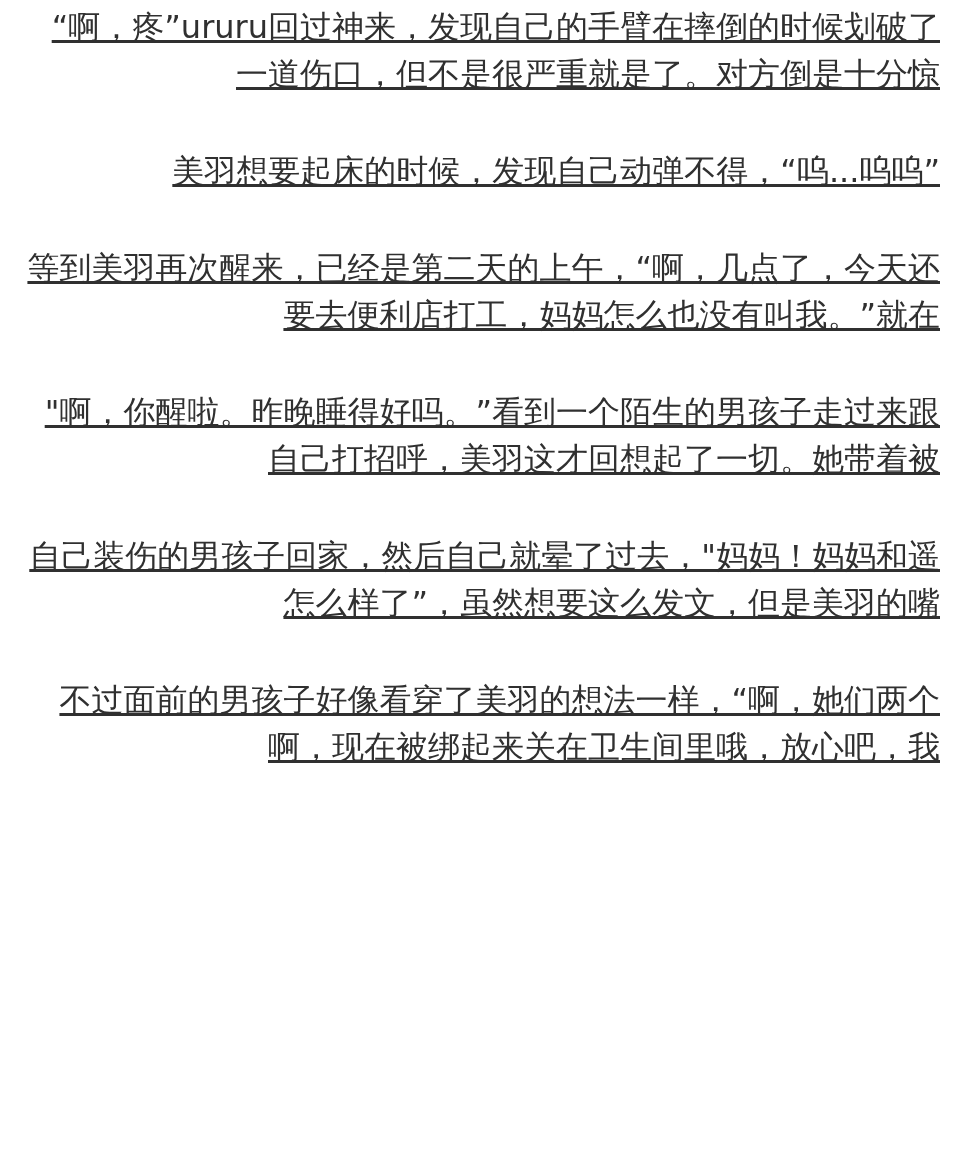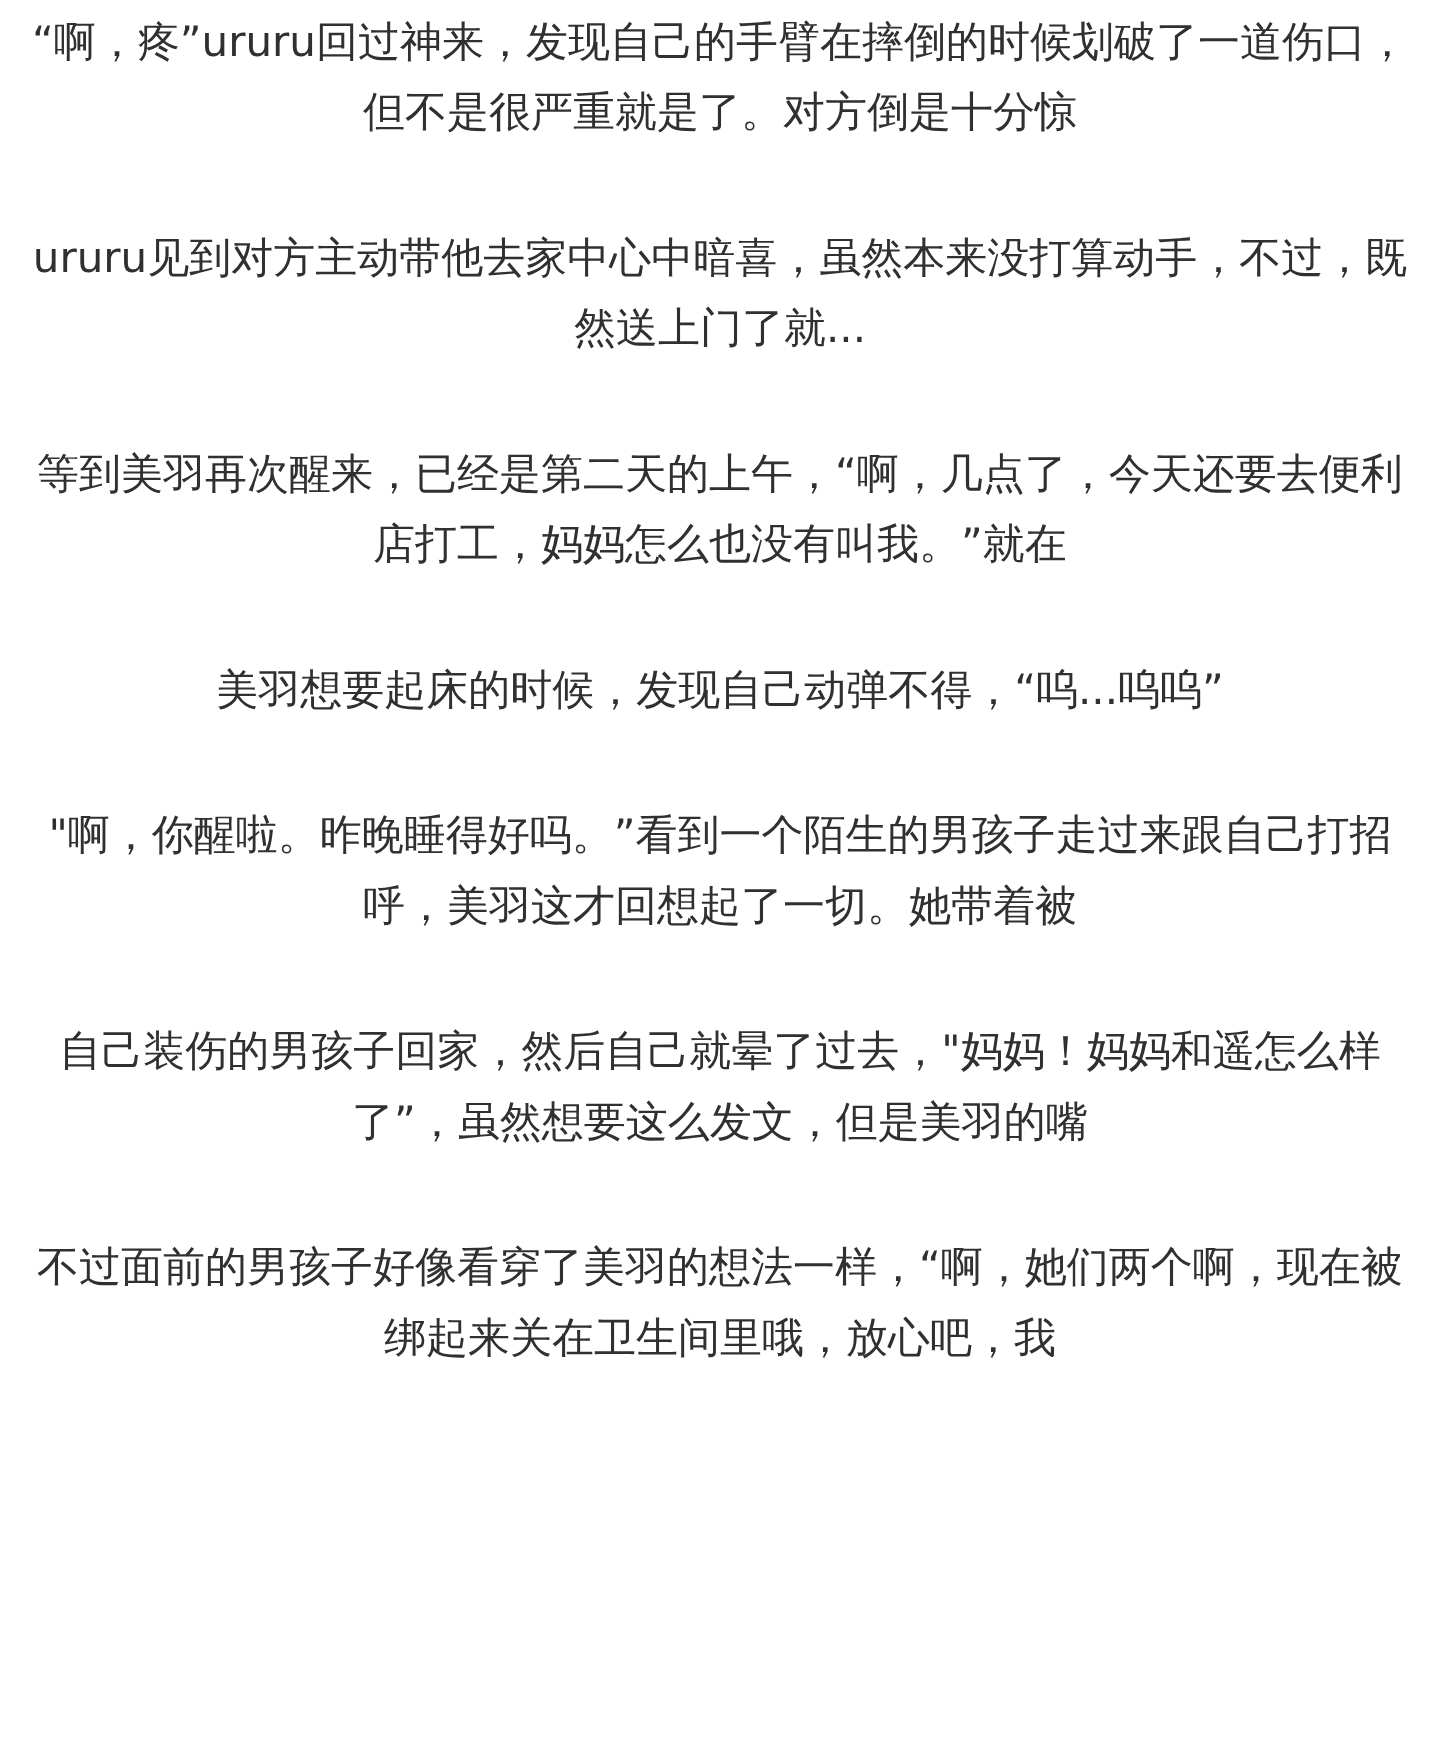--- a/index.html
+++ b/index.html
@@ -13,31 +13,31 @@
     box-sizing: border-box;
     padding: 4px 20px 0 20px;
     overflow: hidden;
     font-family: "DejaVu Sans", "Liberation Sans", sans-serif;
   }
   main[data-name="novel-page"] {
     width: 100%;
   }
   p.novel-paragraph {
     margin: 0 0 50px 0;
-    font-size: 28px;
+    font-size: 32px;
     line-height: 47px;
     color: #303030;
-    text-align: center;
+    text-align: right;
     word-break: break-word;
+    text-decoration: underline;
   }
 </style>
 </head>
 <body>
 
 <main data-name="novel-page">
   <p class="novel-paragraph" data-name="paragraph">“啊，疼”ururu回过神来，发现自己的手臂在摔倒的时候划破了一道伤口，但不是很严重就是了。对方倒是十分惊</p>
-  <p class="novel-paragraph" data-name="paragraph">ururu见到对方主动带他去家中心中暗喜，虽然本来没打算动手，不过，既然送上门了就...</p>
+  <p class="novel-paragraph" data-name="paragraph">美羽想要起床的时候，发现自己动弹不得，“呜...呜呜”</p>
   <p class="novel-paragraph" data-name="paragraph">等到美羽再次醒来，已经是第二天的上午，“啊，几点了，今天还要去便利店打工，妈妈怎么也没有叫我。”就在</p>
-  <p class="novel-paragraph" data-name="paragraph">美羽想要起床的时候，发现自己动弹不得，“呜...呜呜”</p>
   <p class="novel-paragraph" data-name="paragraph">"啊，你醒啦。昨晚睡得好吗。”看到一个陌生的男孩子走过来跟自己打招呼，美羽这才回想起了一切。她带着被</p>
   <p class="novel-paragraph" data-name="paragraph">自己装伤的男孩子回家，然后自己就晕了过去，"妈妈！妈妈和遥怎么样了”，虽然想要这么发文，但是美羽的嘴</p>
   <p class="novel-paragraph" data-name="paragraph">不过面前的男孩子好像看穿了美羽的想法一样，“啊，她们两个啊，现在被绑起来关在卫生间里哦，放心吧，我</p>
 </main>
 
 </body></html>

